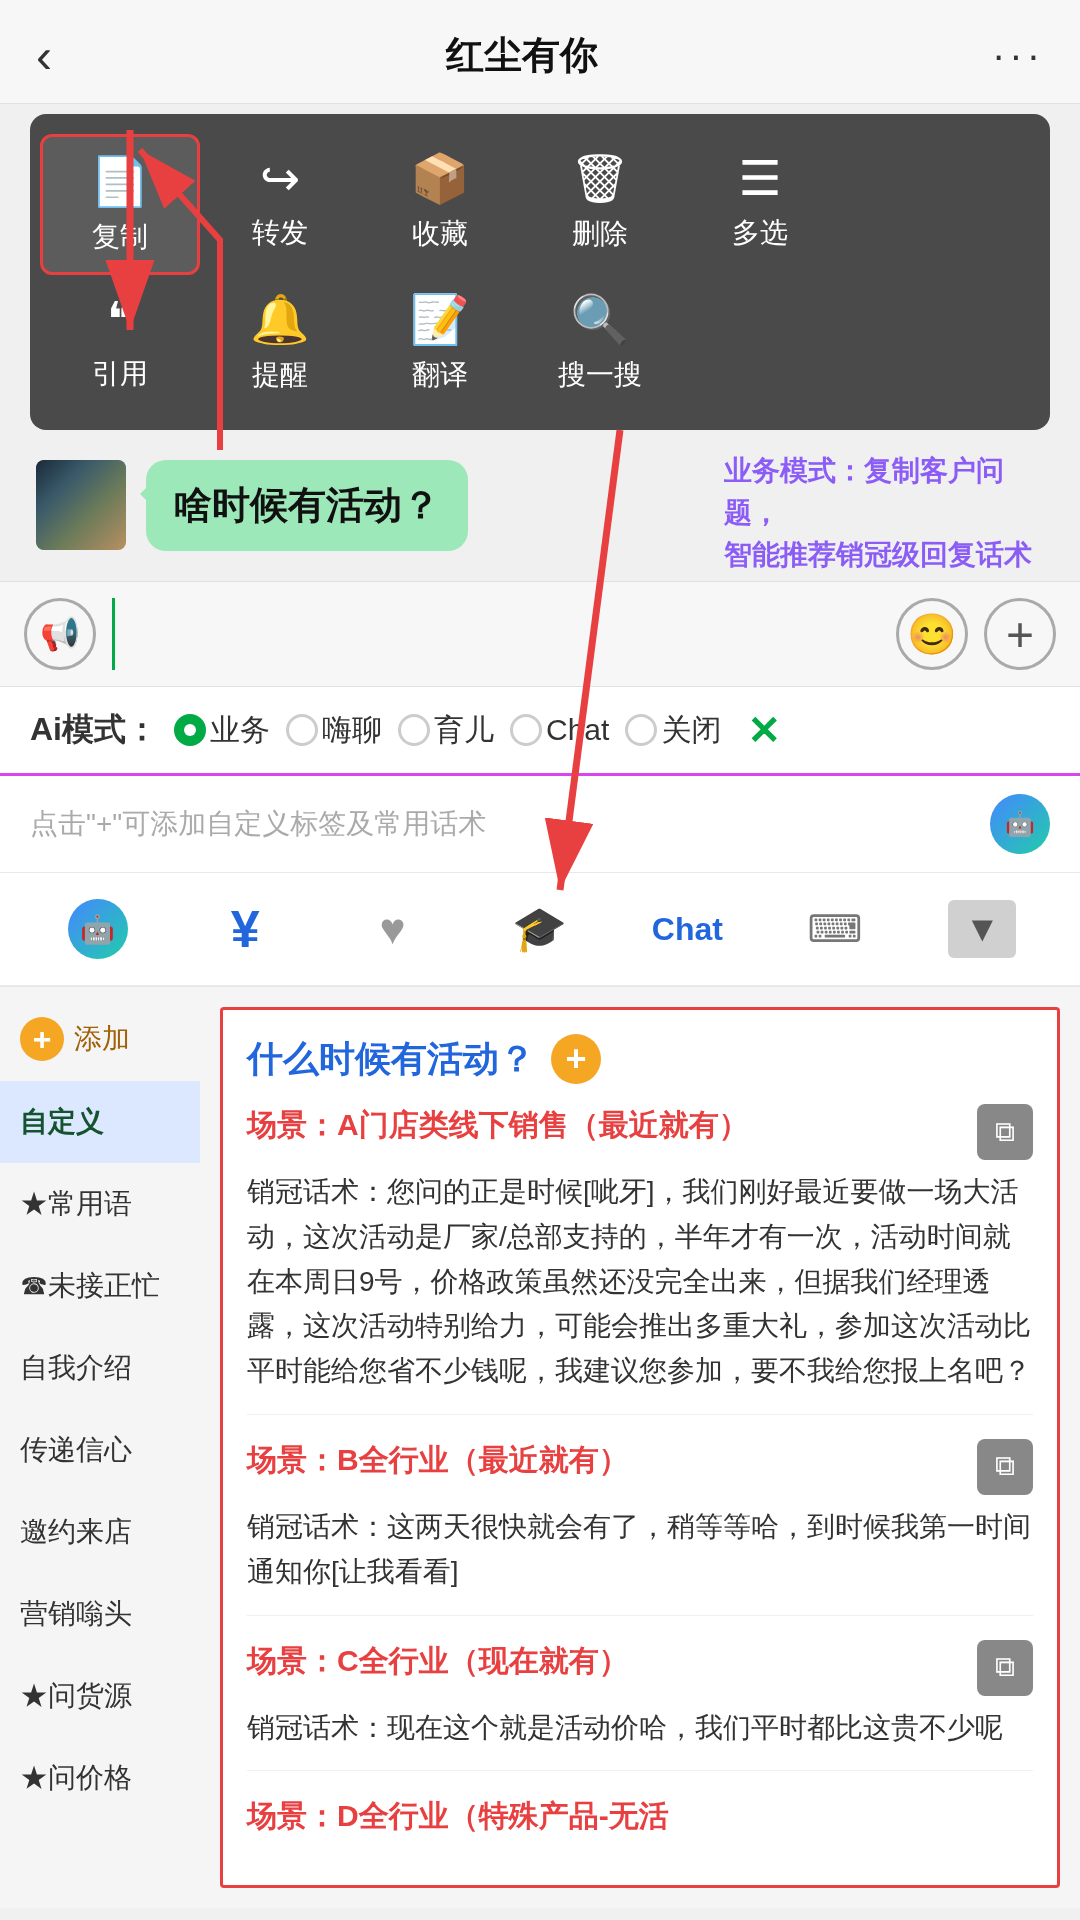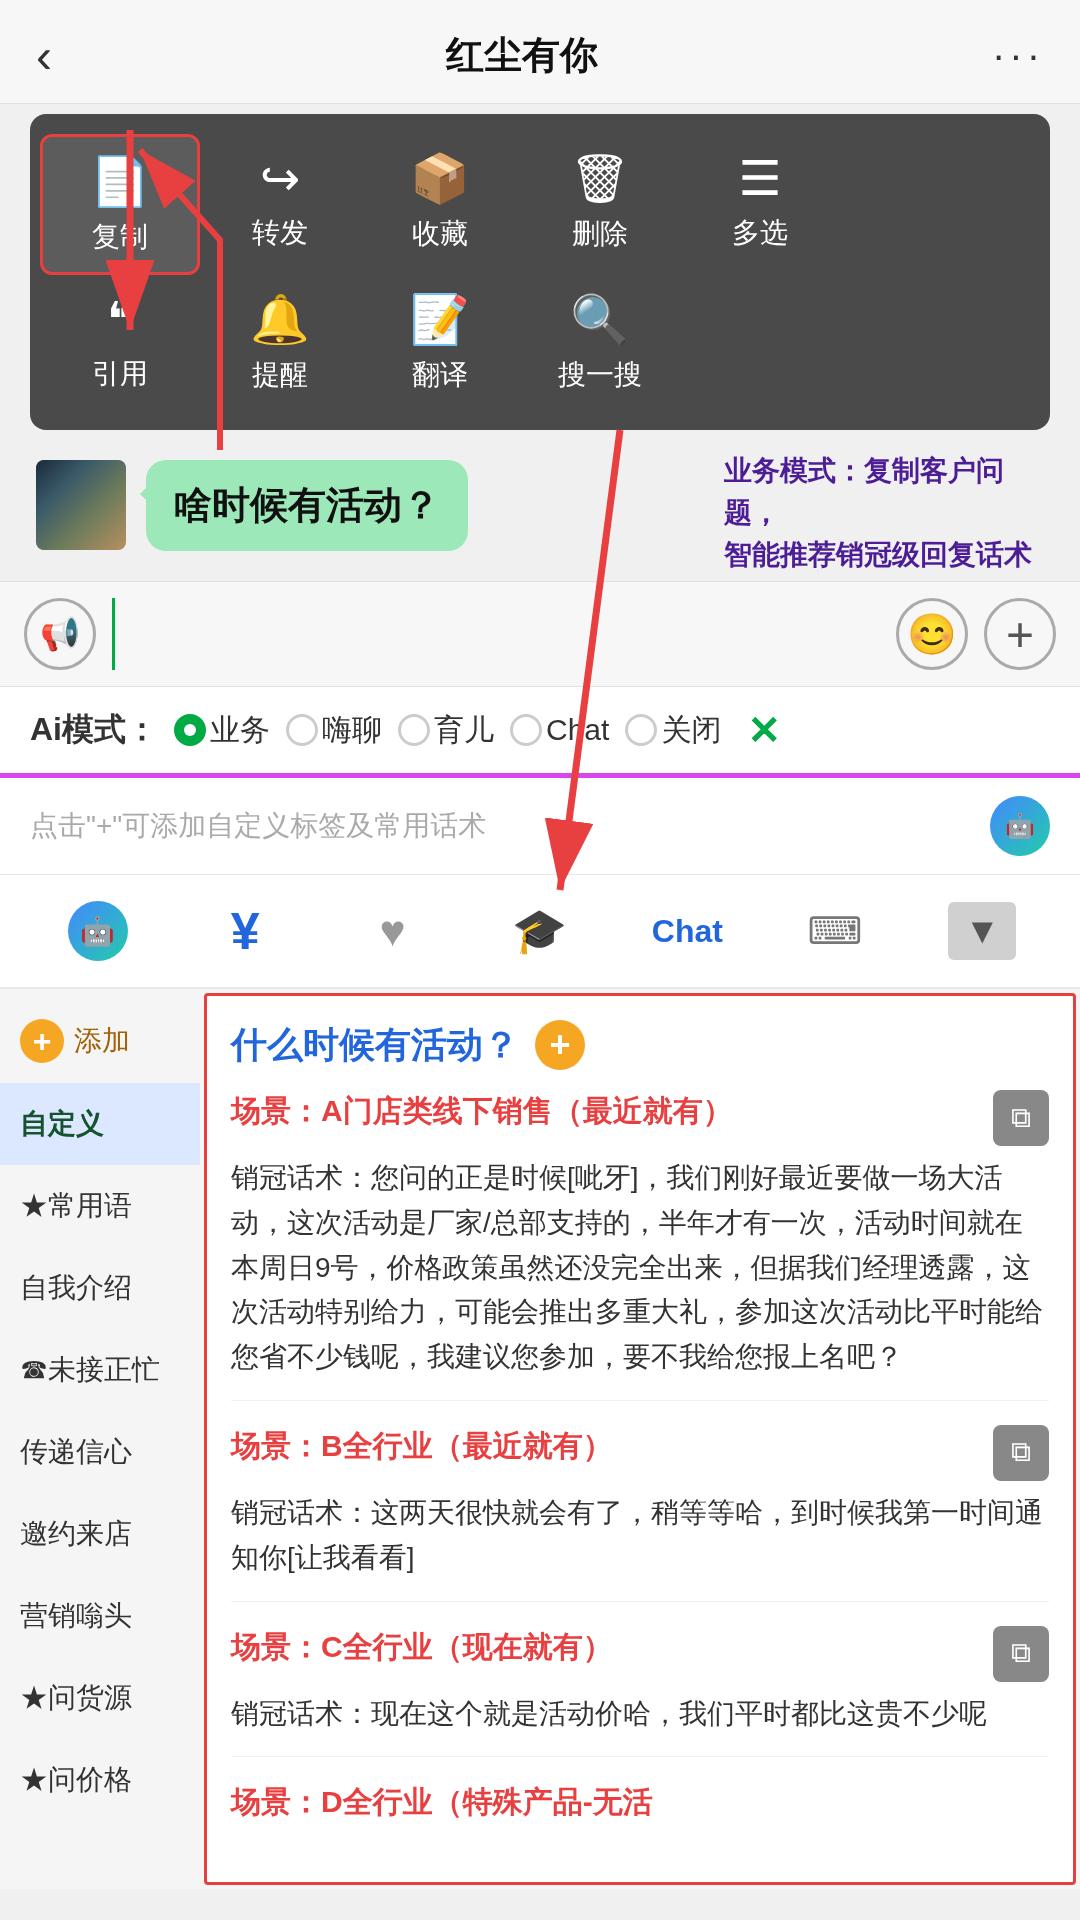--- a/index.html
+++ b/index.html
@@ -117,21 +117,21 @@
       top: 24px;
       border: 10px solid transparent;
       border-right-color: #9de8b8;
     }
 
     
     .annotation {
       position: absolute;
       right: 36px;
       top: 20px;
-      color: #4c1d95;
+      color: #8b5cf6;
       font-size: 28px;
       font-weight: 600;
       line-height: 1.5;
       max-width: 320px;
     }
 
     
     .input-bar {
       background: #f7f7f7;
       display: flex;
@@ -187,21 +187,21 @@
     }
 
     
     .ai-mode-bar {
       background: white;
       padding: 20px 30px;
       display: flex;
       align-items: center;
       gap: 16px;
       flex-wrap: wrap;
-      border-bottom: 5px solid #d946ef;
+      border-bottom: 3px solid #d946ef;
     }
     .ai-label {
       font-size: 32px;
       font-weight: 600;
       color: #333;
     }
     .radio-group {
       display: flex;
       align-items: center;
       gap: 4px;
@@ -357,21 +357,21 @@
       font-weight: 600;
     }
 
     
     .right-panel {
       flex: 1;
       background: white;
       border: 3px solid #e84040;
       border-radius: 4px;
       padding: 24px;
-      margin: 4px;
+      margin: 20px;
     }
 
     
     .question-header {
       display: flex;
       align-items: center;
       gap: 16px;
       margin-bottom: 20px;
     }
     .question-title {
@@ -584,24 +584,24 @@
       <div class="add-circle">+</div>
       <span class="add-text">添加</span>
     </div>
     <div class="sidebar-item active">
       <span>自定义</span>
     </div>
     <div class="sidebar-item">
       <span>★常用语</span>
     </div>
     <div class="sidebar-item">
+      <span>☎未接正忙</span>
+    </div>
+    <div class="sidebar-item">
       <span>自我介绍</span>
-    </div>
-    <div class="sidebar-item">
-      <span>☎未接正忙</span>
     </div>
     <div class="sidebar-item">
       <span>传递信心</span>
     </div>
     <div class="sidebar-item">
       <span>邀约来店</span>
     </div>
     <div class="sidebar-item">
       <span>营销嗡头</span>
     </div>

